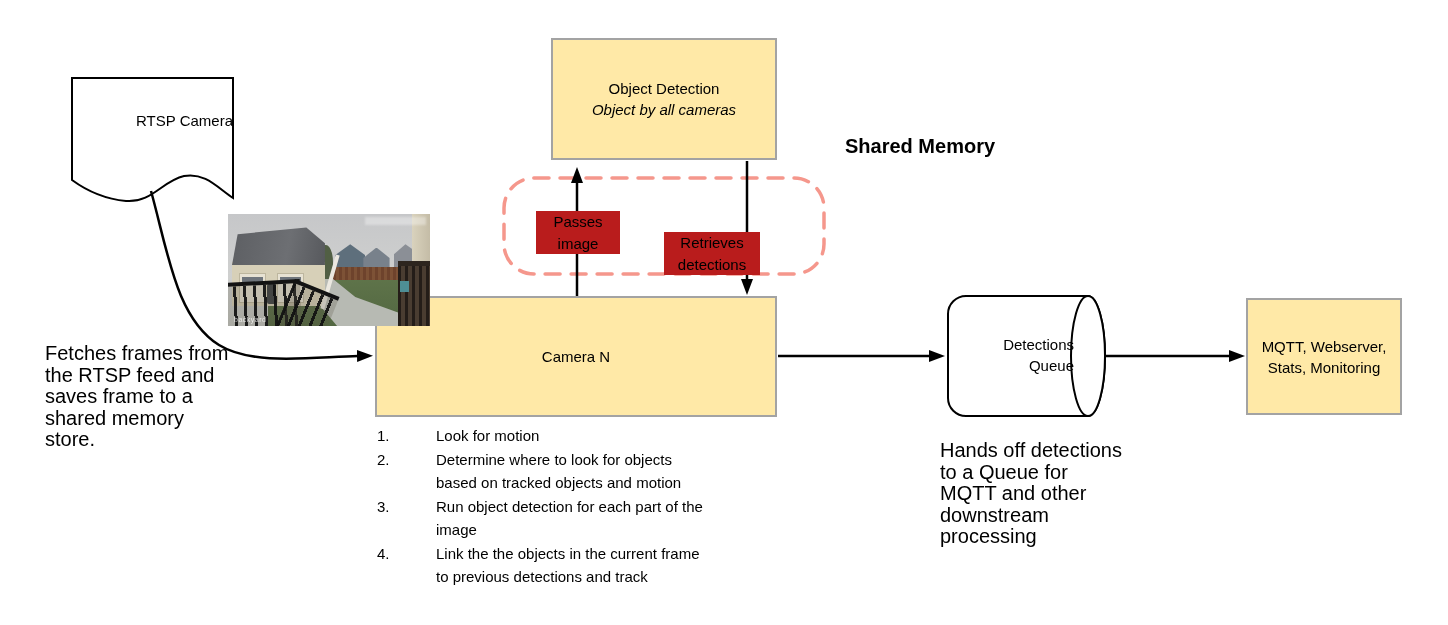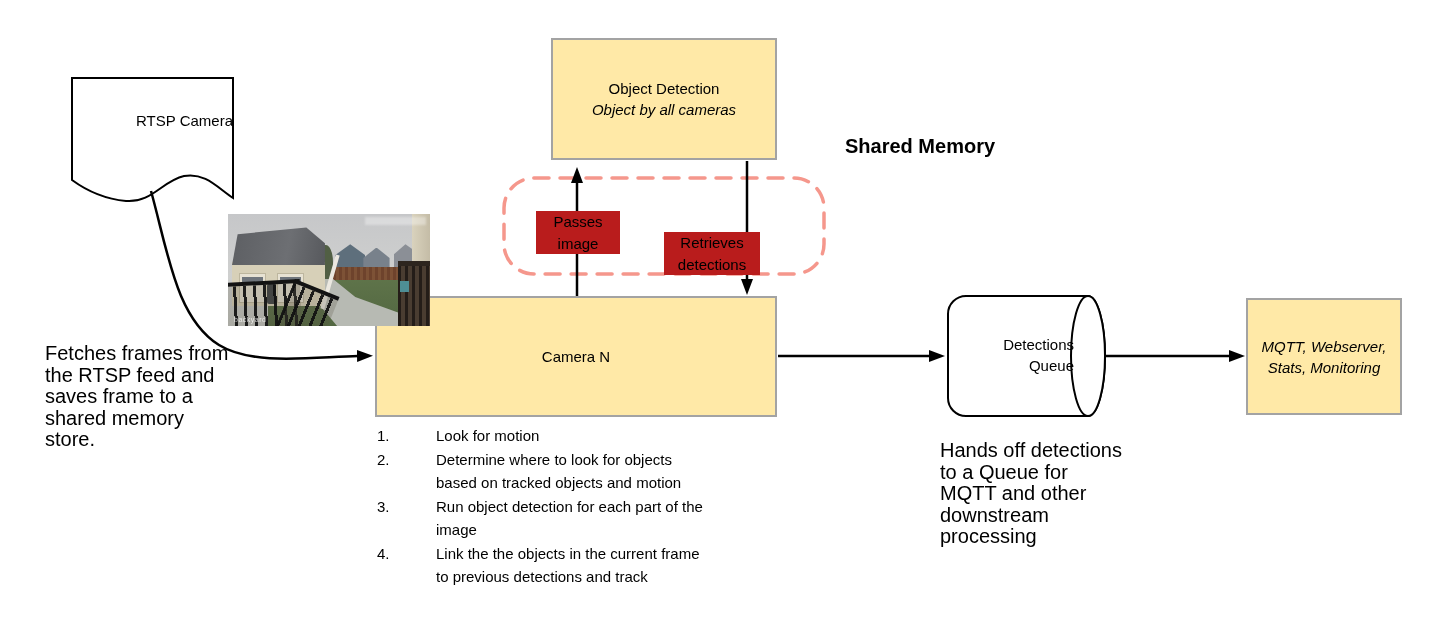--- a/index.html
+++ b/index.html
@@ -129,21 +129,21 @@
 
   <div class="node" style="left:551px; top:38px; width:226px; height:122px;">
     <div>Object Detection</div>
     <div class="italic">Object by all cameras</div>
   </div>
 
   <div class="node" style="left:375px; top:296px; width:402px; height:121px;">
     <div>Camera N</div>
   </div>
 
-  <div class="node" style="left:1246px; top:298px; width:156px; height:117px;font-style:italic;">
+  <div class="node" style="left:1246px; top:298px; width:156px; height:117px;">
     <div>MQTT, Webserver,<br>Stats, Monitoring</div>
   </div>
 
   <div class="shape-label" style="left:72px; top:110px; width:161px;">RTSP Camera</div>
 
   <div class="shape-label" style="left:948px; top:334px; width:126px;">Detections<br>Queue</div>
 
   <div class="edge-label" style="left:536px; top:211px; width:80px;">Passes<br>image</div>
 
   <div class="edge-label" style="left:664px; top:204px; width:92px;margin-top:28px;">Retrieves<br>detections</div>

